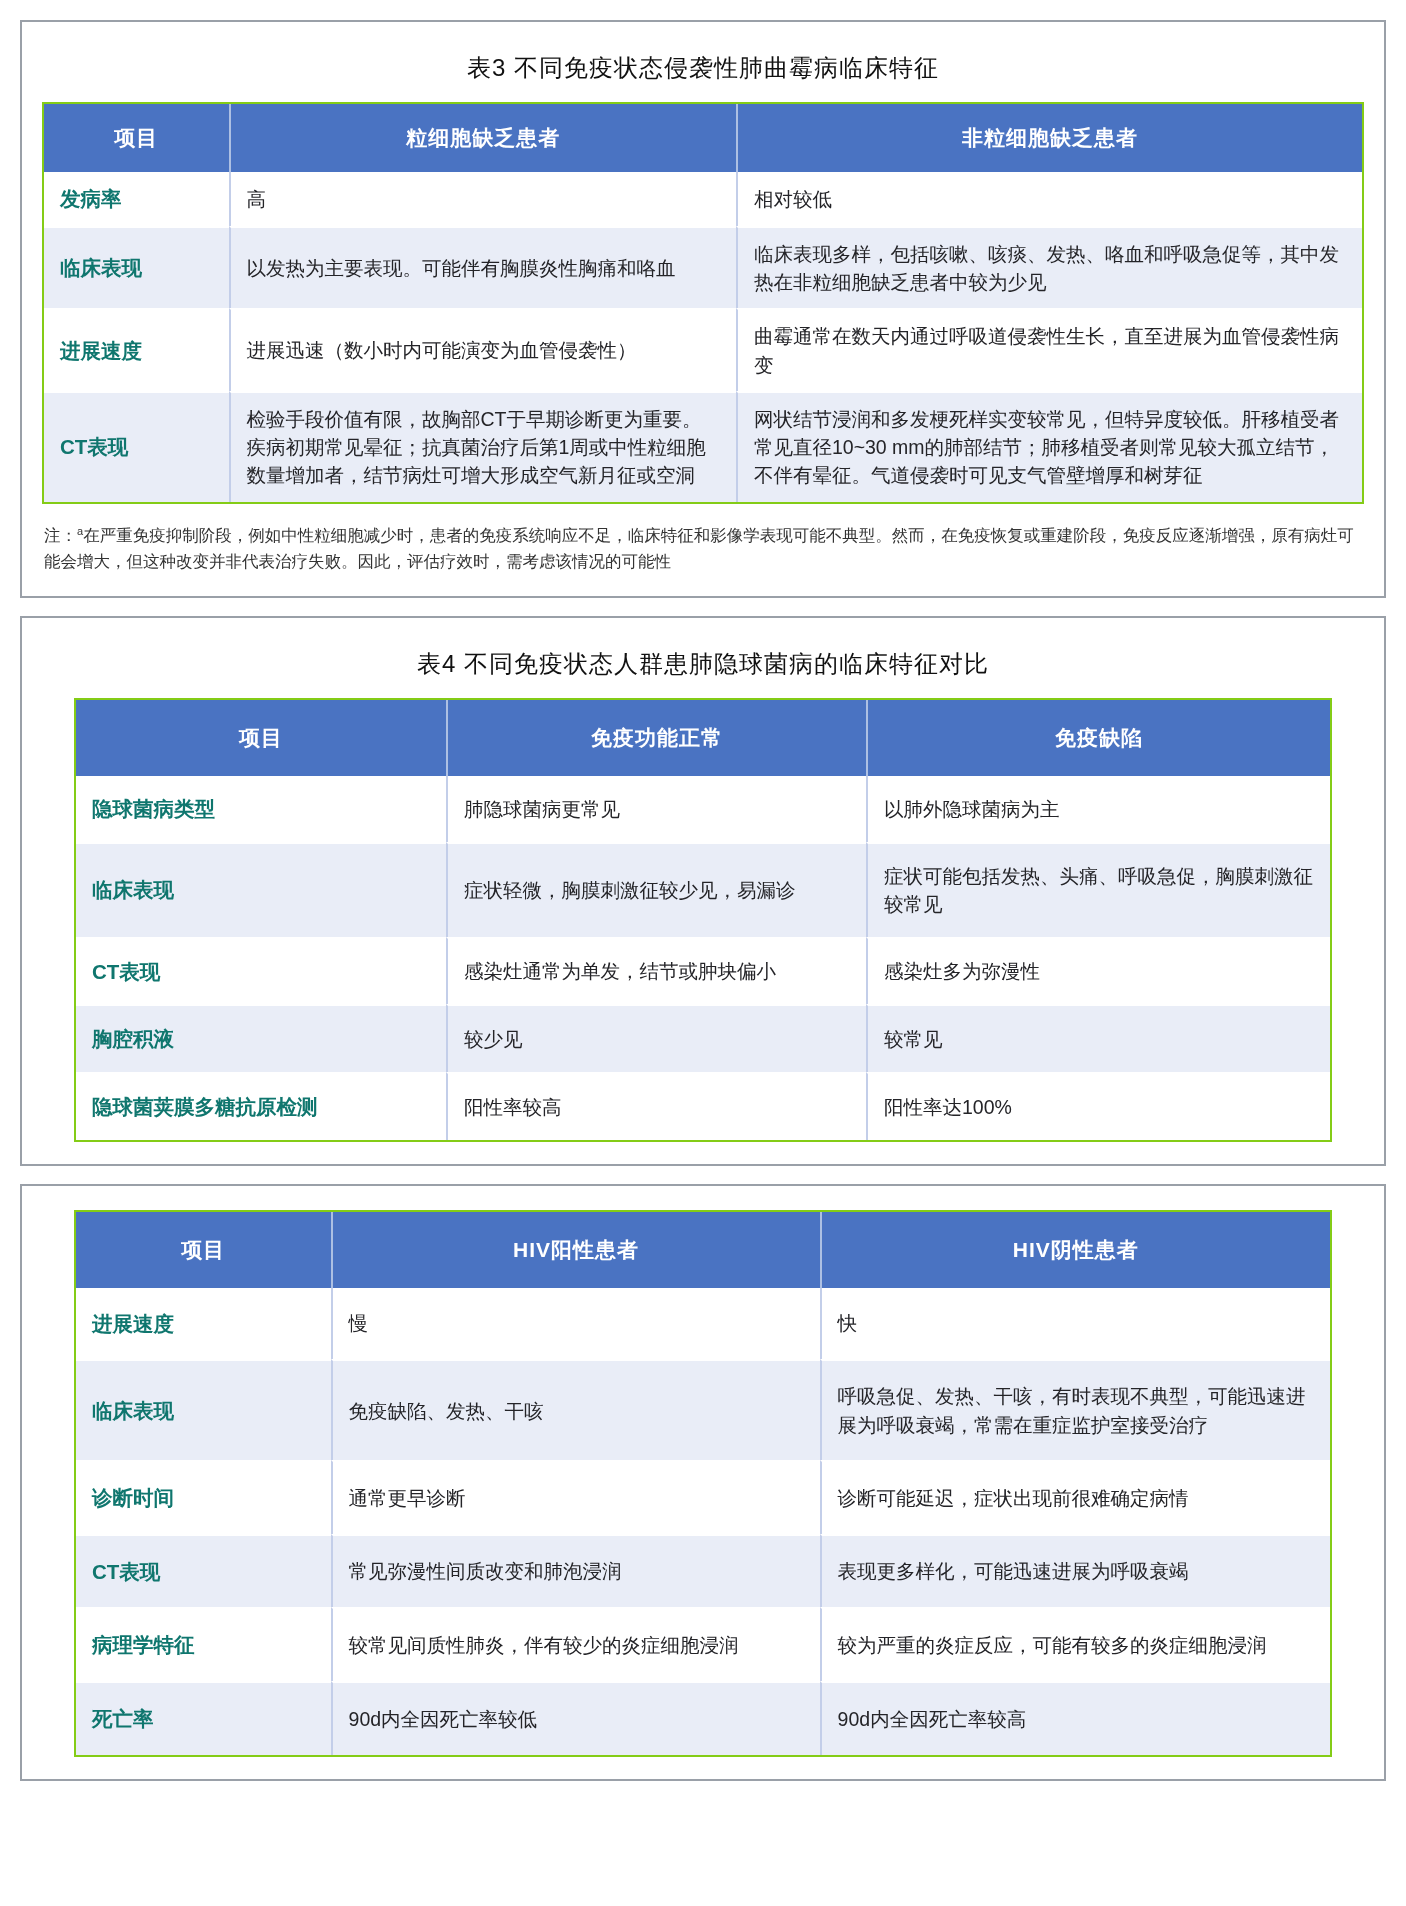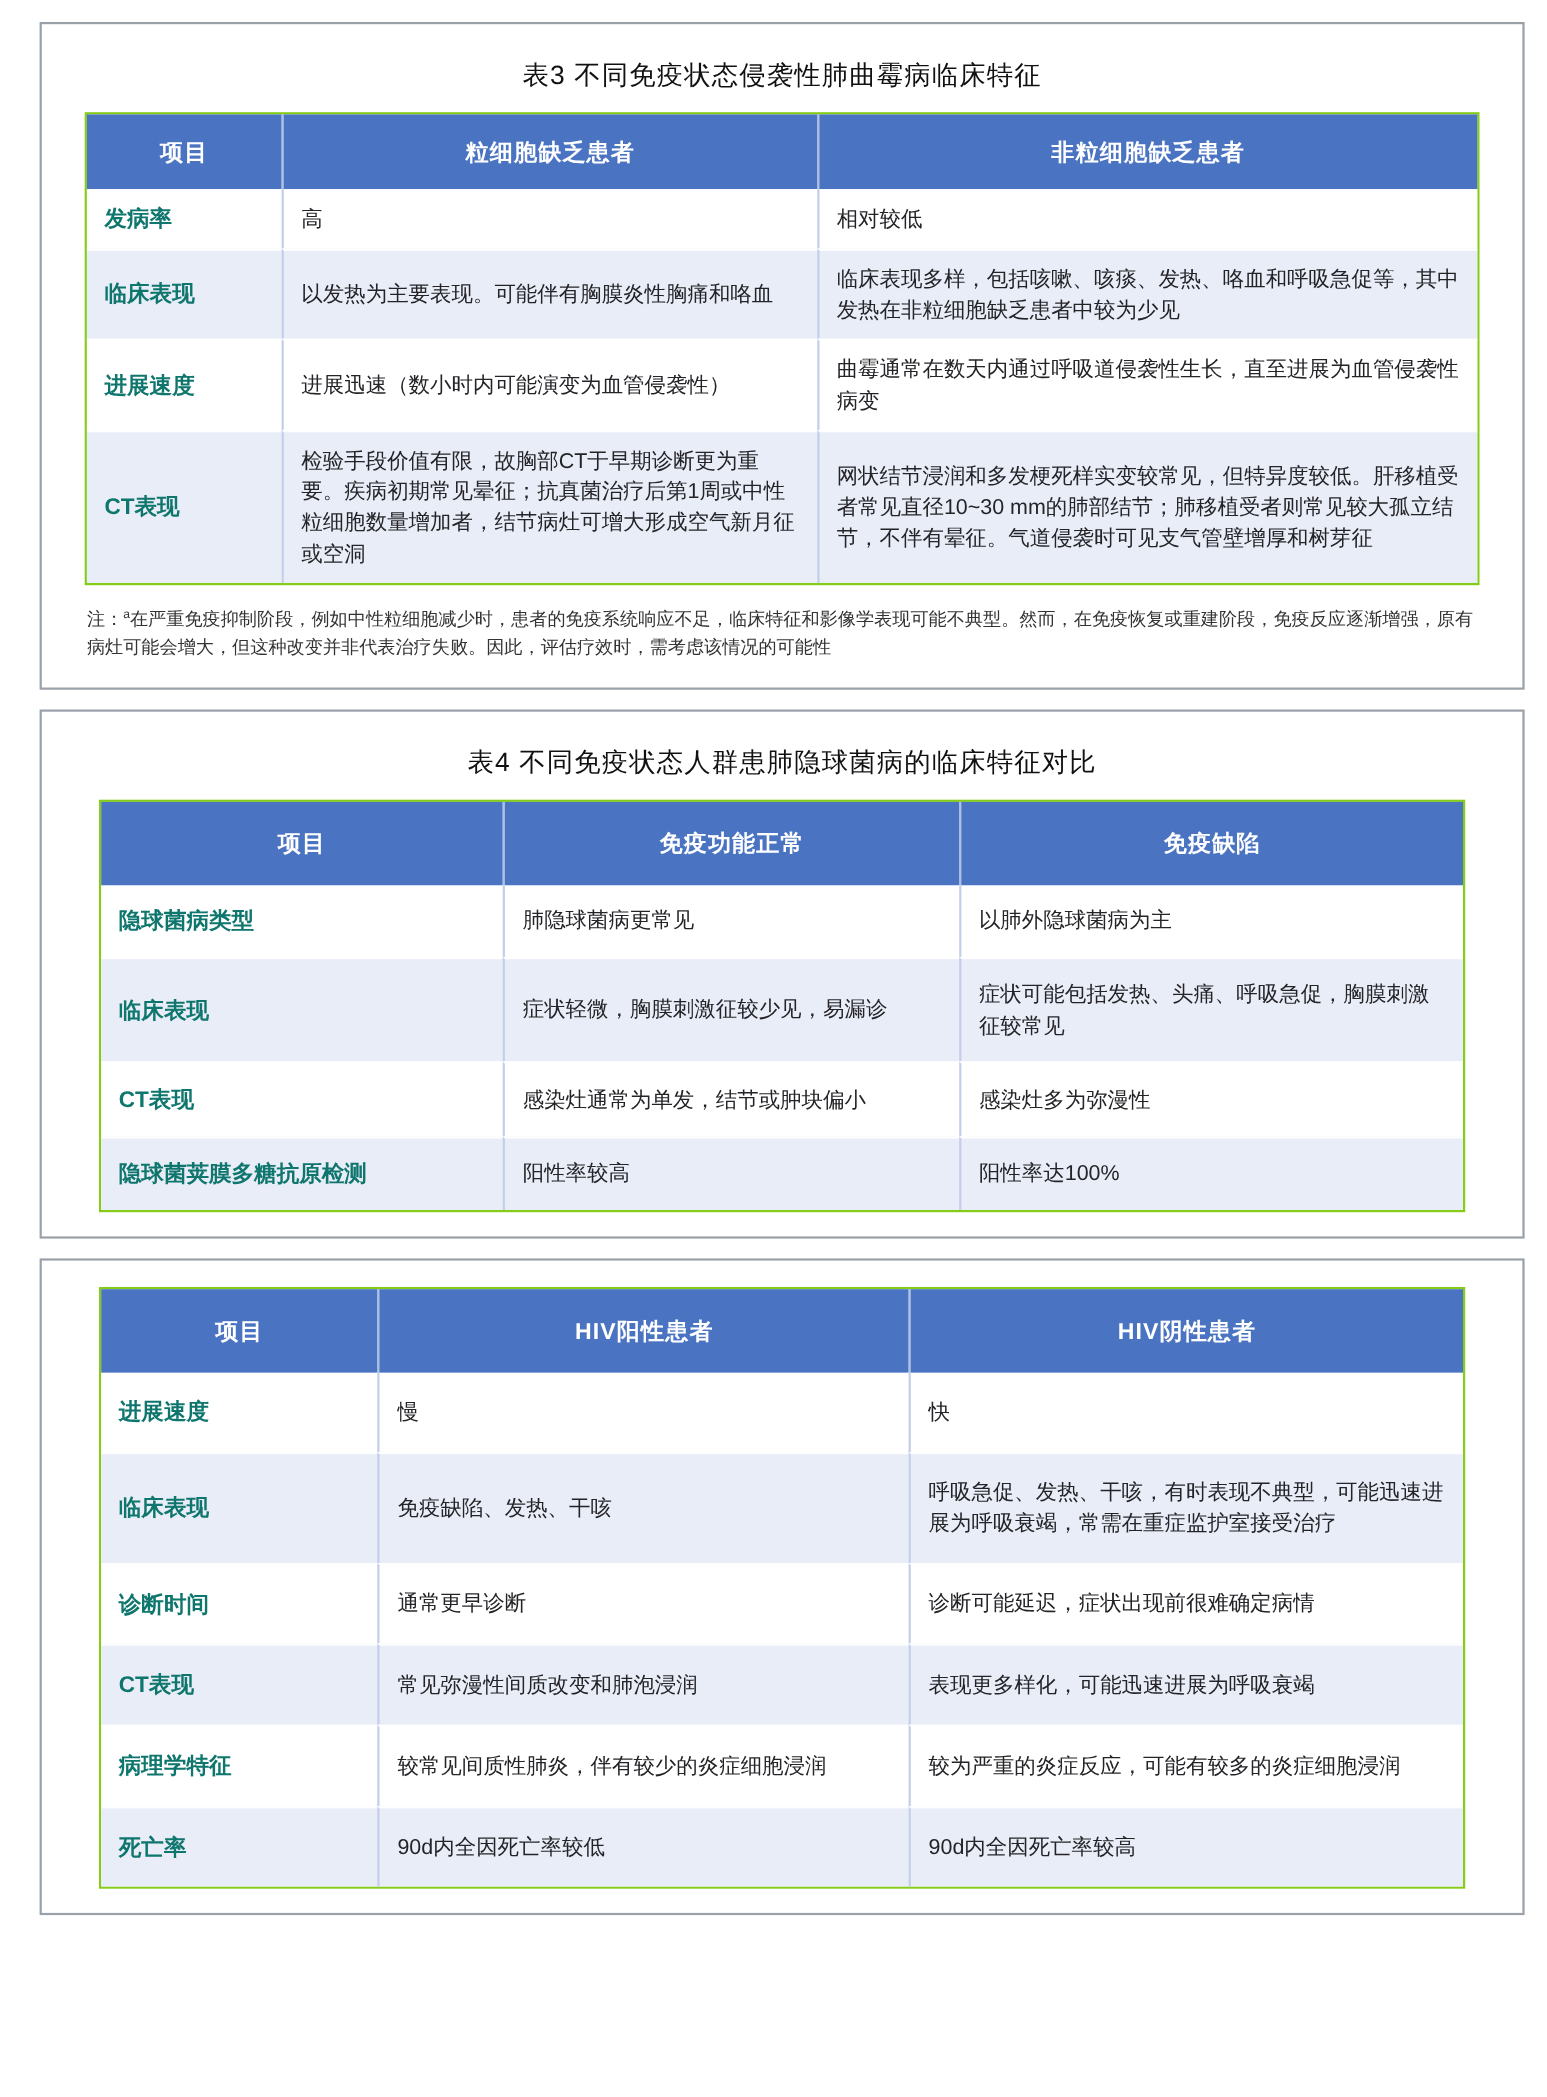--- a/index.html
+++ b/index.html
@@ -12,22 +12,21 @@
   }
   .page {
     width: 1406px;
     min-height: 1906px;
     padding: 20px 20px 14px;
   }
   .card {
     background: #ffffff;
     border: 2px solid #9aa0a8;
     margin-bottom: 18px;
-    padding: 24px 39px 22px;
-    margin-left: 16px;
+    padding: 24px 20px 22px;
   }
   .card.pad-wide { padding-left: 52px; padding-right: 52px; }
   .tbl-title {
     margin: 6px 0 18px;
     text-align: center;
     font-size: 24px;
     font-weight: 500;
     letter-spacing: 1px;
     color: #111;
   }
@@ -151,20 +150,25 @@
           <td class="lbl">临床表现</td>
           <td>症状轻微，胸膜刺激征较少见，易漏诊</td>
           <td>症状可能包括发热、头痛、呼吸急促，胸膜刺激征较常见</td>
         </tr>
         <tr>
           <td class="lbl">CT表现</td>
           <td>感染灶通常为单发，结节或肿块偏小</td>
           <td>感染灶多为弥漫性</td>
         </tr>
         <tr>
+          <td class="lbl">胸腔积液</td>
+          <td>较少见</td>
+          <td>较常见</td>
+        </tr>
+        <tr>
           <td class="lbl">隐球菌荚膜多糖抗原检测</td>
           <td>阳性率较高</td>
           <td>阳性率达100%</td>
         </tr>
       </tbody>
     </table>
   </section>
 
   <section class="card pad-wide">
     <table class="tbl t5">

